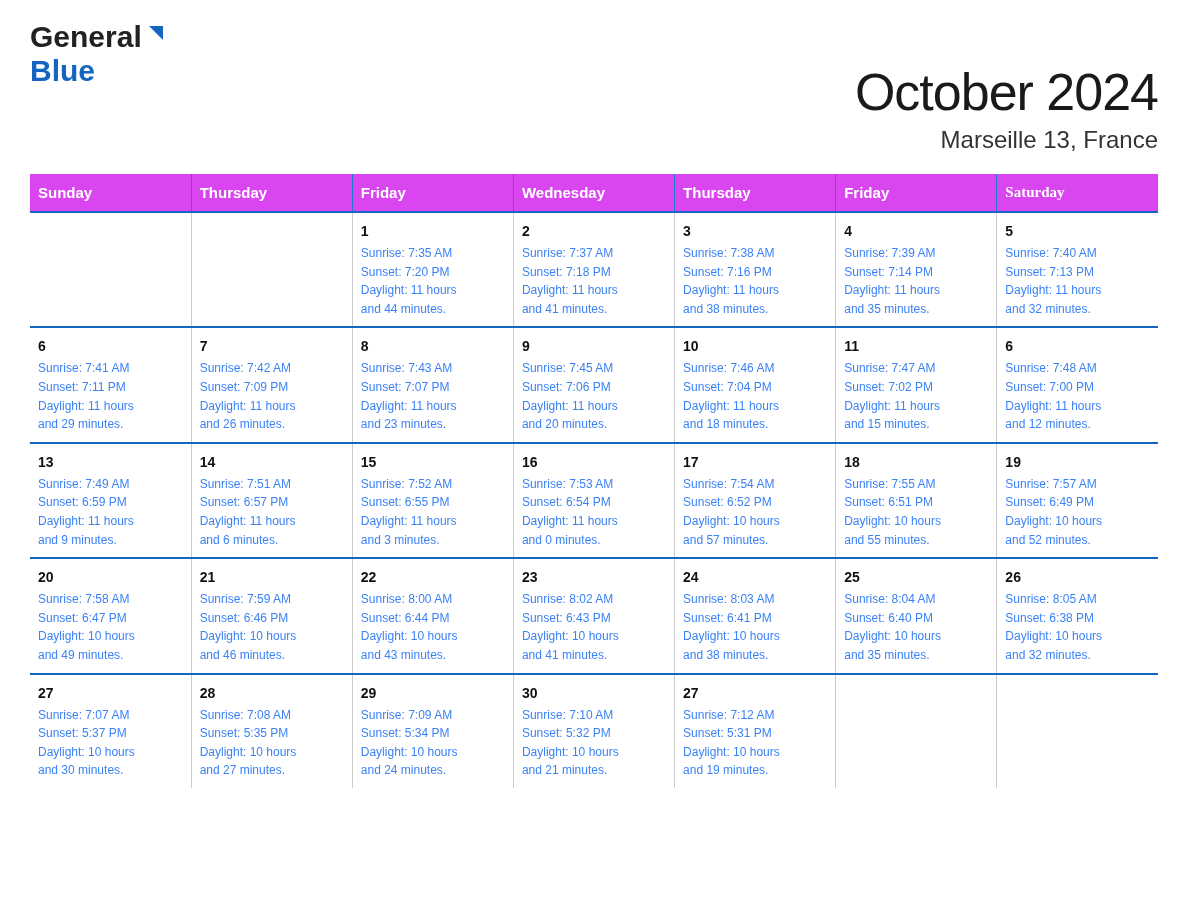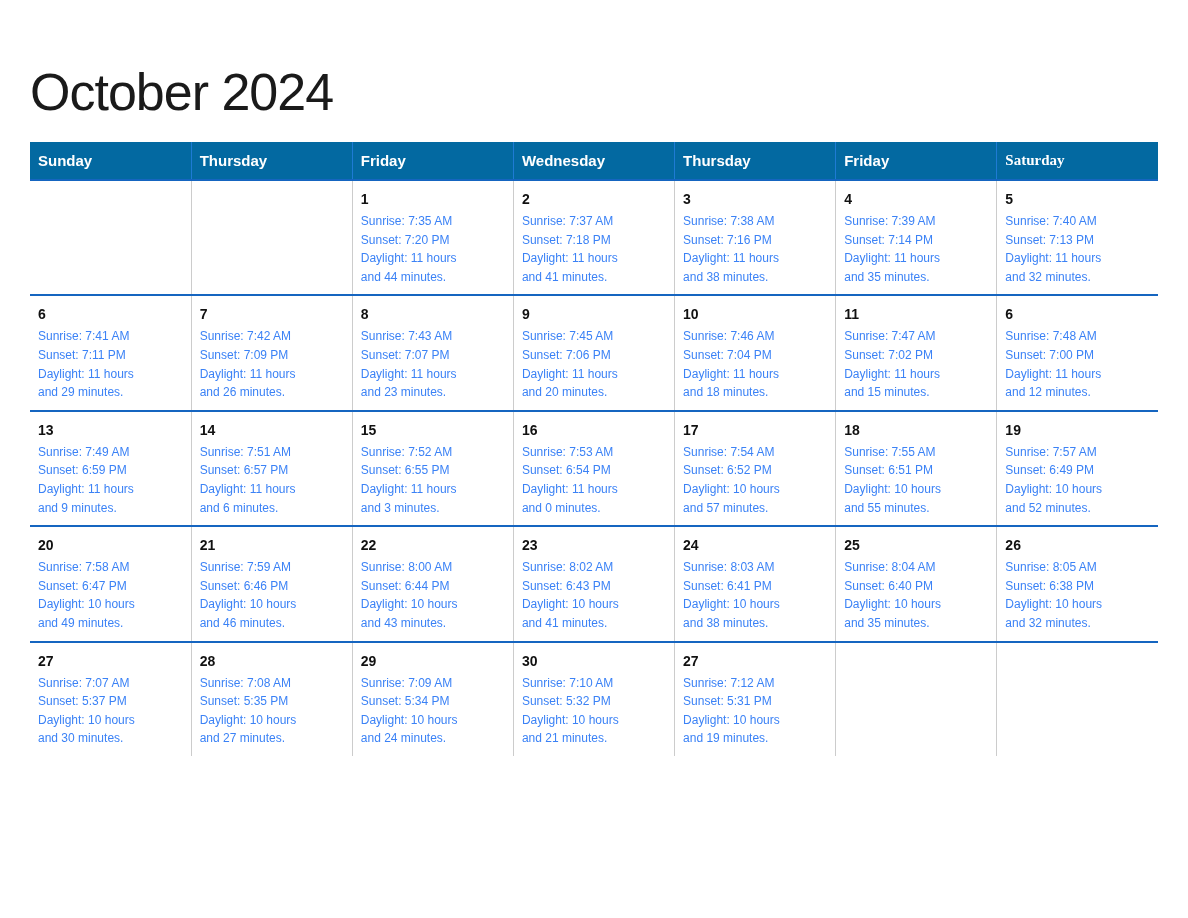--- a/index.html
+++ b/index.html
@@ -36,21 +36,21 @@
       color: #333;
       font-weight: 300;
       margin-top: 4px;
     }
     table {
       width: 100%;
       border-collapse: collapse;
       table-layout: fixed;
     }
     thead tr th {
-      background-color: #0369a1;
+      background-color: #d946ef;
       color: #fff;
       padding: 10px 8px;
       font-size: 15px;
       font-weight: 600;
       text-align: left;
       border-right: 1px solid #1e7bd4;
     }
     thead tr th:last-child {
       border-right: none;
       font-family: Liberation Serif, serif;
@@ -97,22 +97,36 @@
     .logo-text-blue {
       font-size: 30px;
       font-weight: bold;
       color: #1565c0;
     }
   </style>
 </head>
 <body>
 
 <div class="header">
+  <div class="logo">
+    <div class="logo-row">
+      <span class="logo-text-general">General</span>
+      <span class="logo-arrow">
+        <svg width="22" height="22" viewBox="0 0 22 22">
+          <polygon points="4,4 18,4 18,18" fill="#1565c0"></polygon>
+        </svg>
+      </span>
+    </div>
+    <div>
+      <span class="logo-text-blue">Blue</span>
+    </div>
+  </div>
   <div class="title-block">
     <div class="month-year">October 2024</div>
+    <div class="location">Marseille 13, France</div>
   </div>
 </div>
 
 <table>
   <thead>
     <tr>
     <th>Sunday</th>
         <th>Thursday</th>
         <th>Friday</th>
         <th>Wednesday</th>

